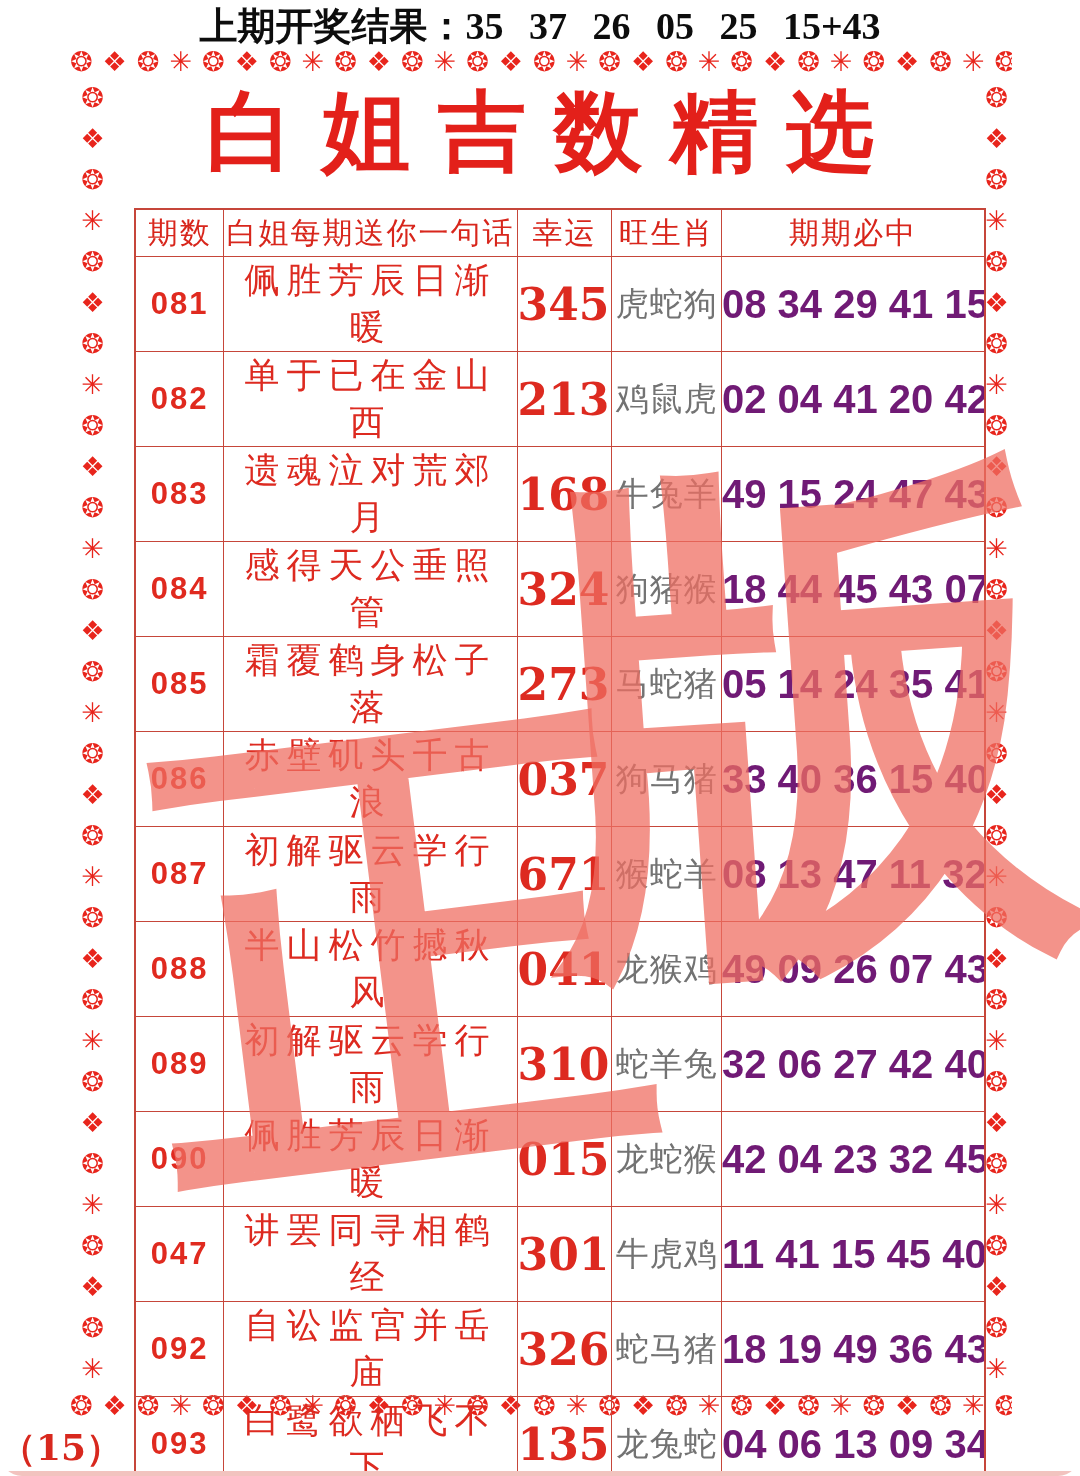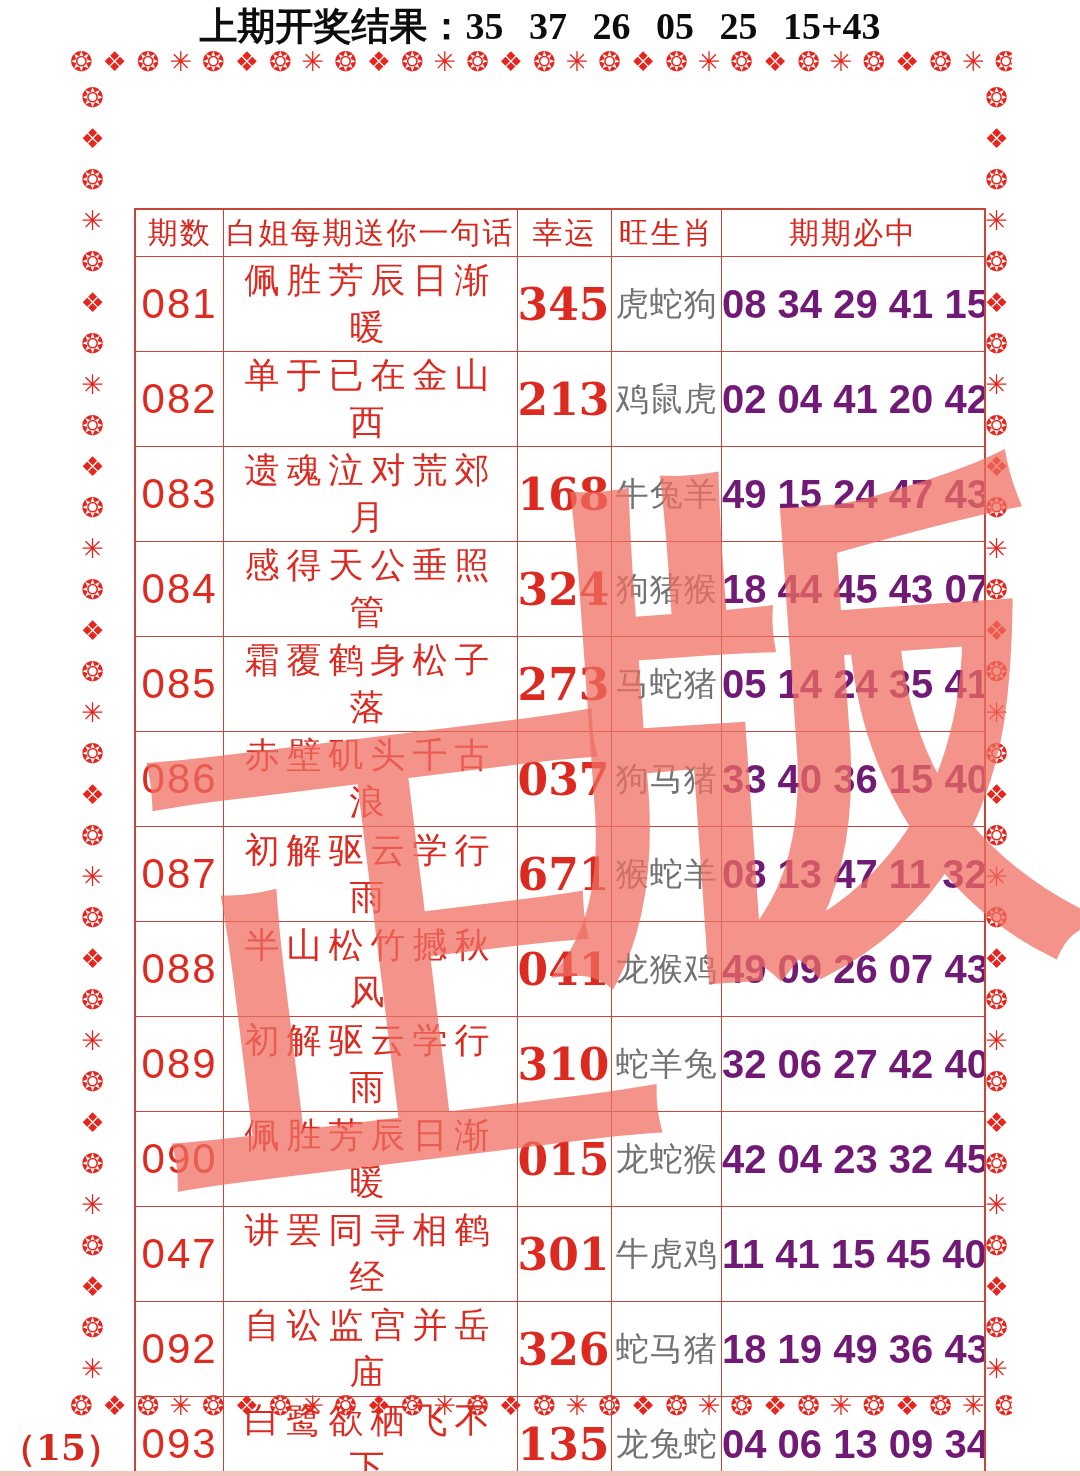--- a/index.html
+++ b/index.html
@@ -3,20 +3,21 @@
 <meta charset="utf-8">
 <style>
   html,body{margin:0;padding:0;}
   body{background:#ffffff;}
   .page{
     position:relative;
     width:1080px;height:1476px;
     background:#ffffff;
     overflow:hidden;
     font-family:"DejaVu Serif","Liberation Serif",serif;
+    border-radius:22px;
   }
   
   .top-result{
     position:absolute;top:4px;left:0;width:100%;
     text-align:center;
     font-family:"Liberation Serif","DejaVu Serif",serif;
     font-weight:bold;font-size:38px;line-height:44px;
     color:#0d0d0d;
     word-spacing:16px;
     white-space:nowrap;
@@ -67,21 +68,21 @@
     overflow:hidden;
   }
   table.sheet th{
     height:46px;
     font-size:30px;font-weight:normal;
     color:#d8261c;letter-spacing:2px;
   }
   table.sheet td{height:53px;}
   .c-period{
     font-family:"Liberation Sans","DejaVu Sans",sans-serif;
-    font-weight:normal;font-size:42px;letter-spacing:2px;
+    font-weight:bold;font-size:31px;letter-spacing:2px;
     color:#e02a1f;
   }
   .c-phrase{
     font-size:35px;letter-spacing:7px;
     color:#dd2a20;
   }
   .c-lucky{
     font-weight:bold;font-size:44px;
     color:#dd2a20;
   }
@@ -125,20 +126,21 @@
 
 <div class="page">
 
   <div class="top-result">上期开奖结果：35 37 26 05 25 15+43</div>
 
   <div class="ornament-strip strip-h strip-top">❂❖❂✳❂❖❂✳❂❖❂✳❂❖❂✳❂❖❂✳❂❖❂✳❂❖❂✳❂❖❂✳</div>
   <div class="ornament-strip strip-h strip-bottom">❂❖❂✳❂❖❂✳❂❖❂✳❂❖❂✳❂❖❂✳❂❖❂✳❂❖❂✳❂❖❂✳</div>
   <div class="ornament-strip strip-v strip-left">❂❖❂✳❂❖❂✳❂❖❂✳❂❖❂✳❂❖❂✳❂❖❂✳❂❖❂✳❂❖❂✳❂❖❂✳❂❖❂✳</div>
   <div class="ornament-strip strip-v strip-right">❂❖❂✳❂❖❂✳❂❖❂✳❂❖❂✳❂❖❂✳❂❖❂✳❂❖❂✳❂❖❂✳❂❖❂✳❂❖❂✳</div>
 
+  <div class="main-title">白姐吉数精选</div>
 
   <div class="sheet-table-wrap">
     <table class="sheet">
       <colgroup>
         <col style="width:10.45%">
         <col style="width:34.5%">
         <col style="width:11.15%">
         <col style="width:12.9%">
         <col style="width:31%">
       </colgroup>

